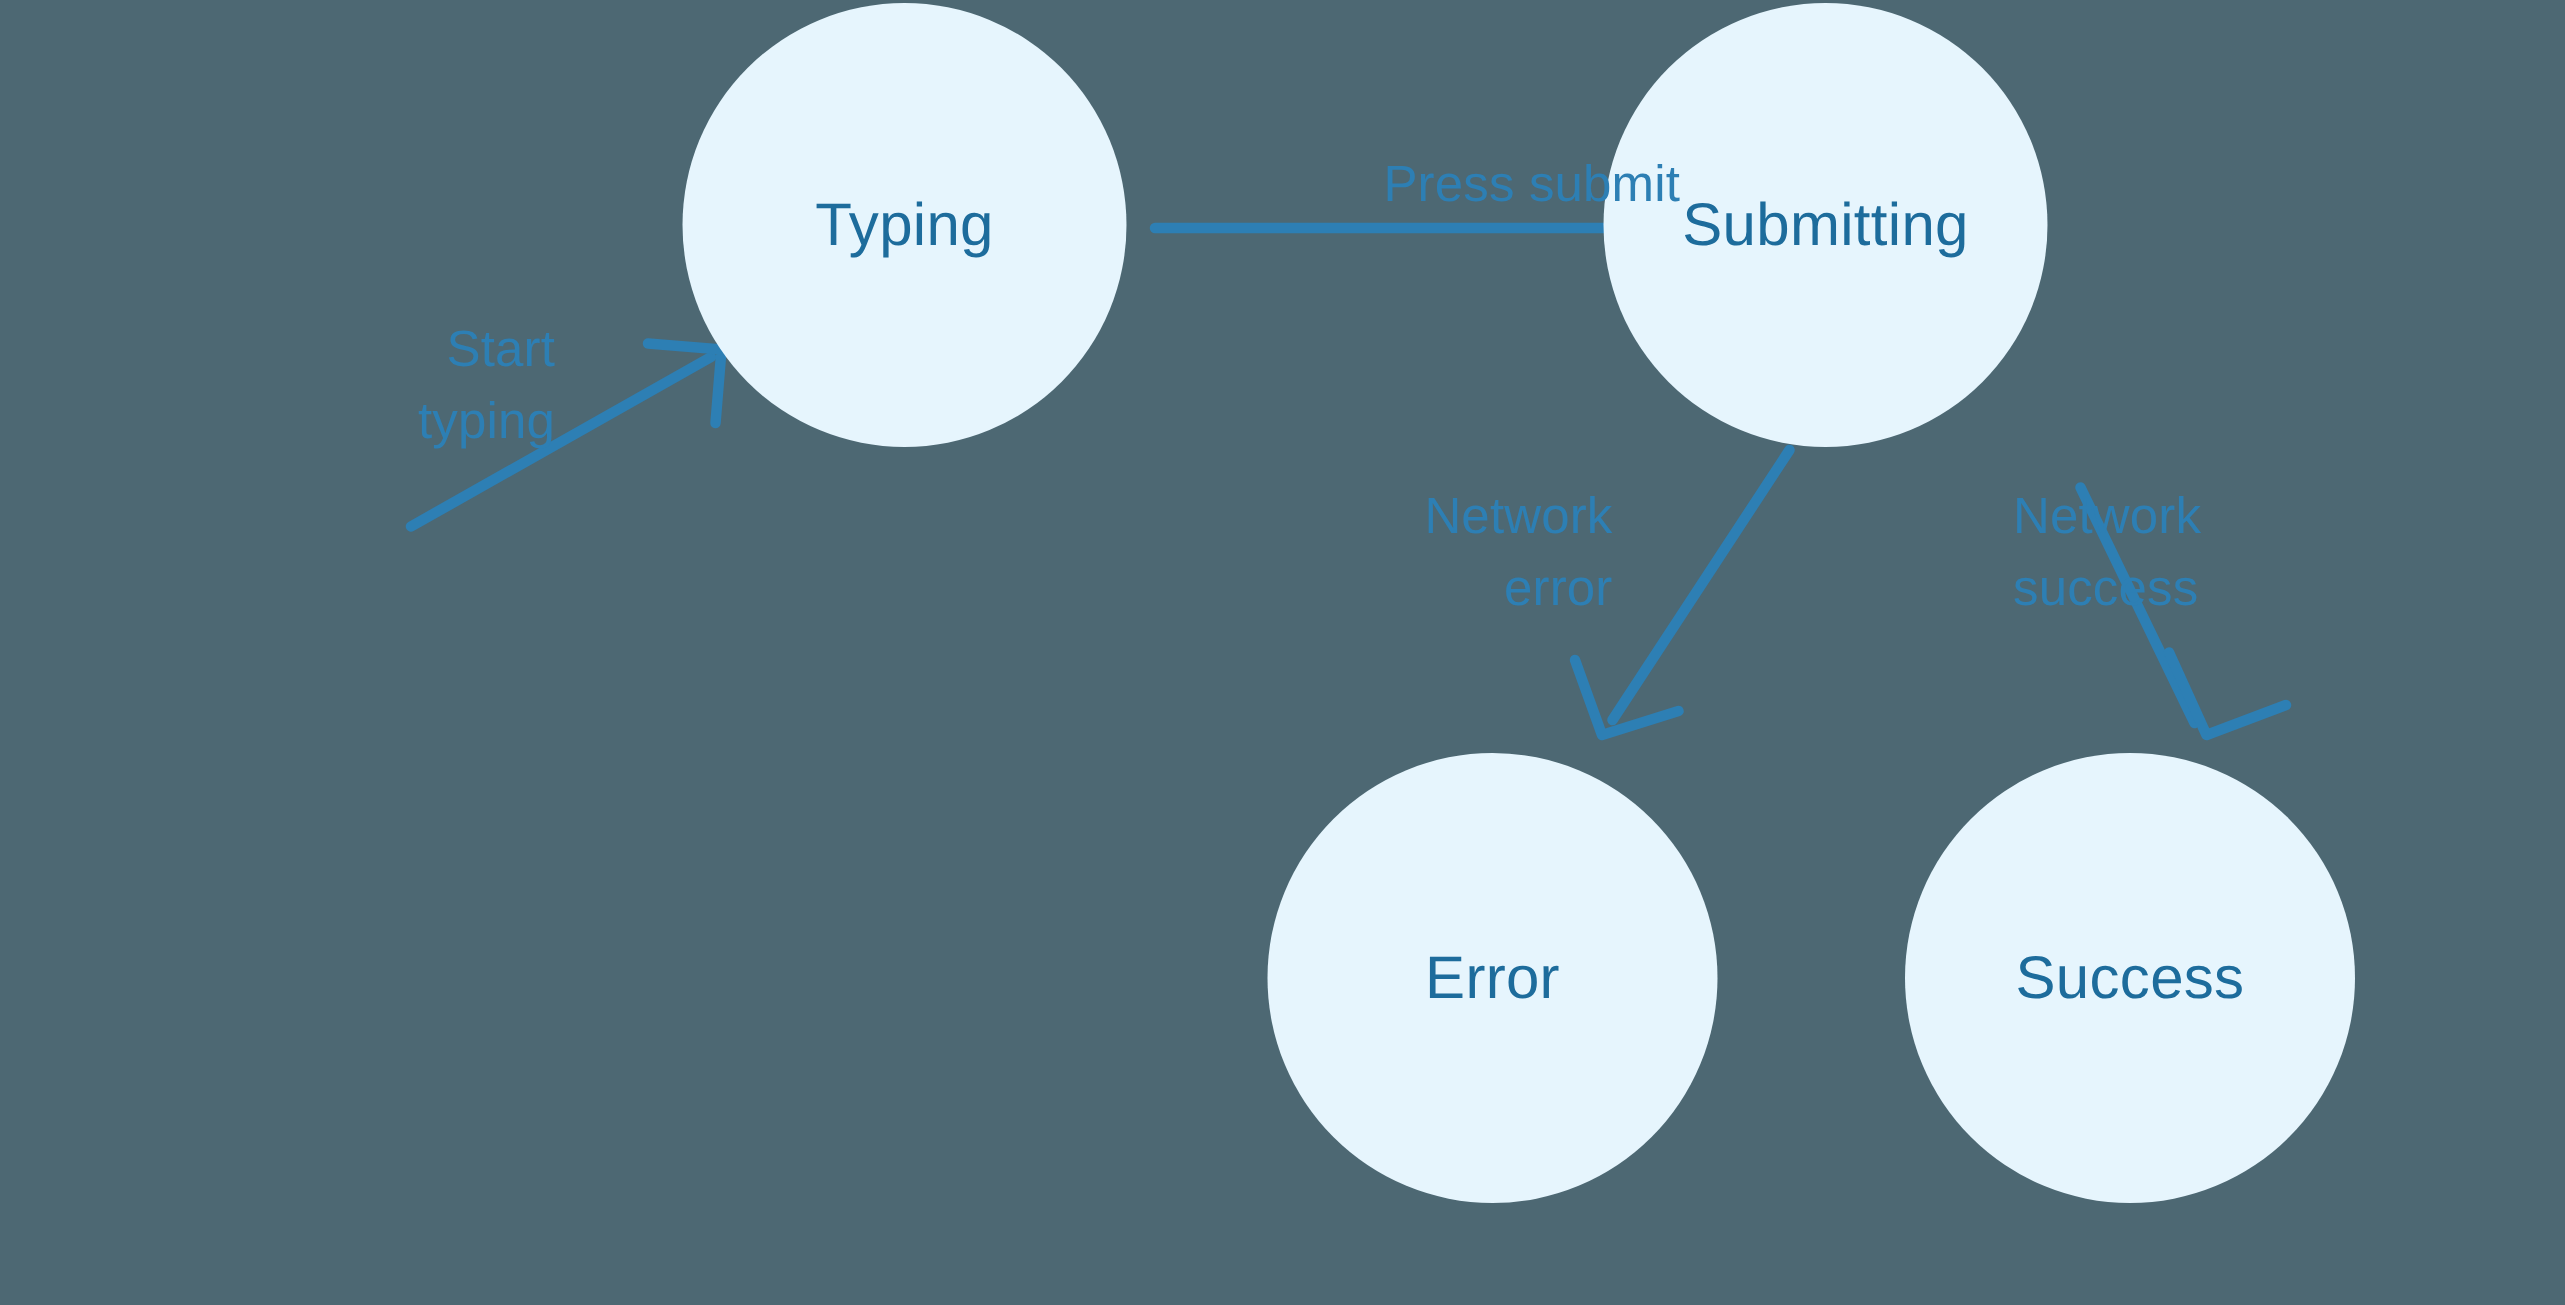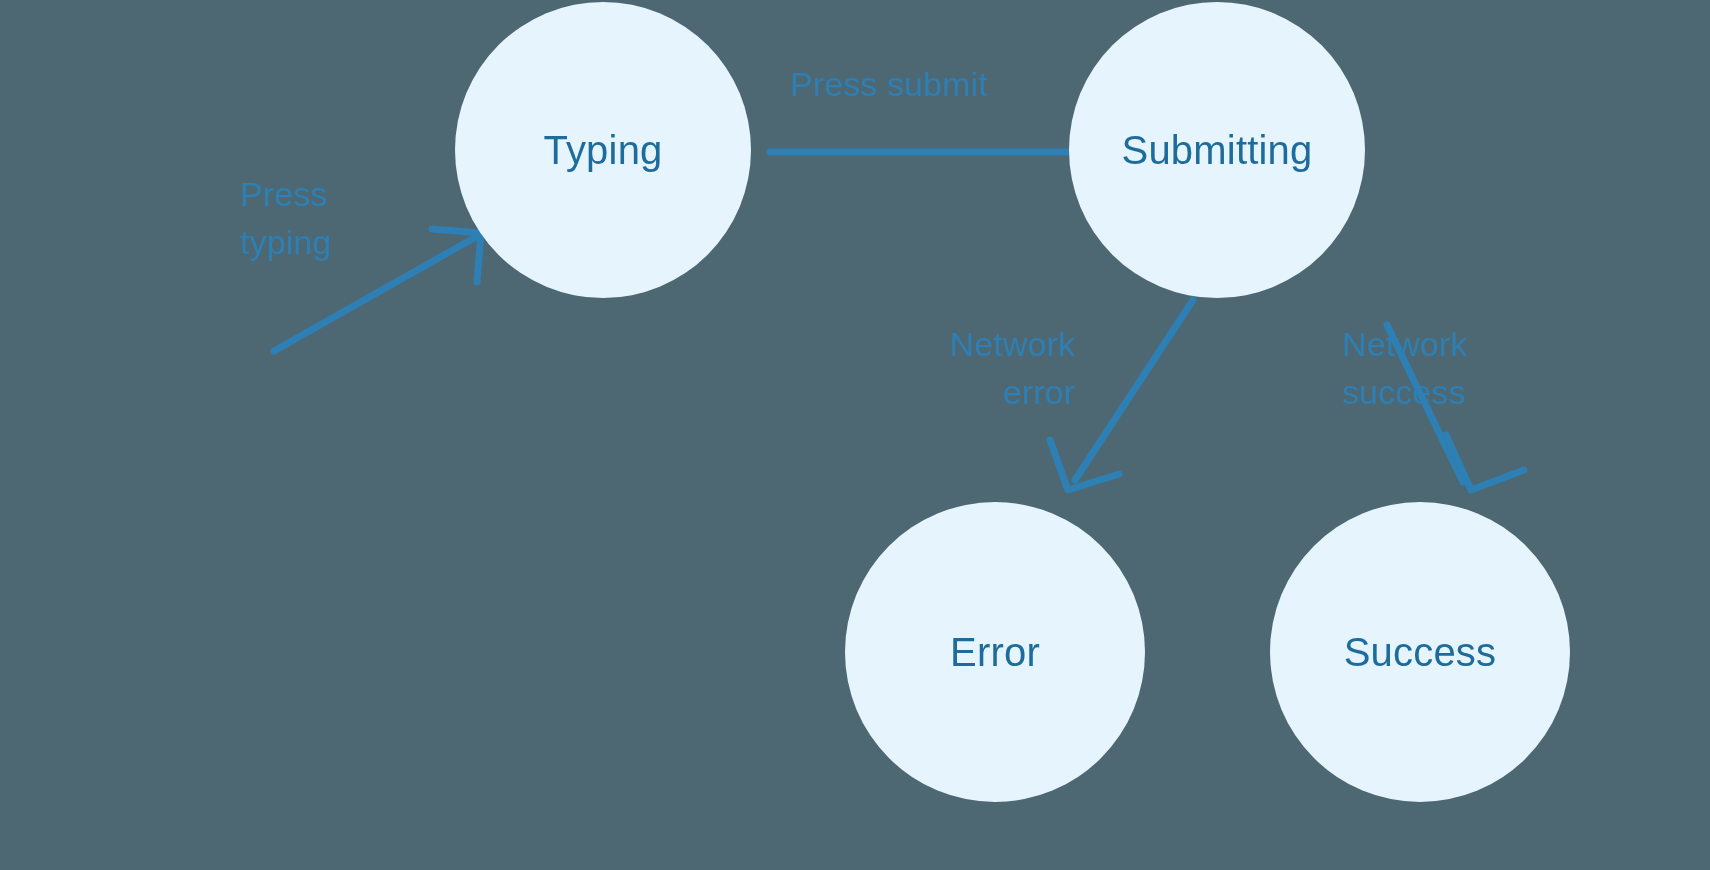--- a/index.html
+++ b/index.html
@@ -50,21 +50,21 @@
     color: #2d7fb4;
     font-size: 34px;
     font-weight: 400;
     line-height: 1.42;
     letter-spacing: 0.1px;
     white-space: pre-line;
     user-select: none;
   }
   .edge-label.align-right { text-align: right; }
   .edge-label.align-left  { text-align: left; }
-  .edge-label.align-center{ text-align: left; }
+  .edge-label.align-center{ text-align: right; margin-top: 39px; }
 </style>
 </head>
 <body>
 
 <div id="diagram-root">
 
   <svg id="diagram-svg" viewBox="0 0 1710 870" xmlns="http://www.w3.org/2000/svg">
 
     <g>
       <line x1="274" y1="351" x2="474" y2="238" stroke="#2d7fb4" stroke-width="7" stroke-linecap="round"></line>
@@ -97,21 +97,21 @@
   </div>
 
   <div class="state-node" style="left:845px; top:502px; width:300px; height:300px;">
     <span class="state-label">Error</span>
   </div>
 
   <div class="state-node" style="left:1270px; top:502px; width:300px; height:300px;">
     <span class="state-label">Success</span>
   </div>
 
-  <div class="edge-label align-center" style="left:240px; top:170px; width:130px;">Press
+  <div class="edge-label align-center" style="left:240px; top:170px; width:130px;">Start
 typing</div>
 
   <div class="edge-label align-center" style="left:790px; top:60px; width:330px;">Press submit</div>
 
   <div class="edge-label align-right" style="left:860px; top:320px; width:215px;">Network
 error</div>
 
   <div class="edge-label align-left" style="left:1342px; top:320px; width:230px;">Network
 success</div>
 

